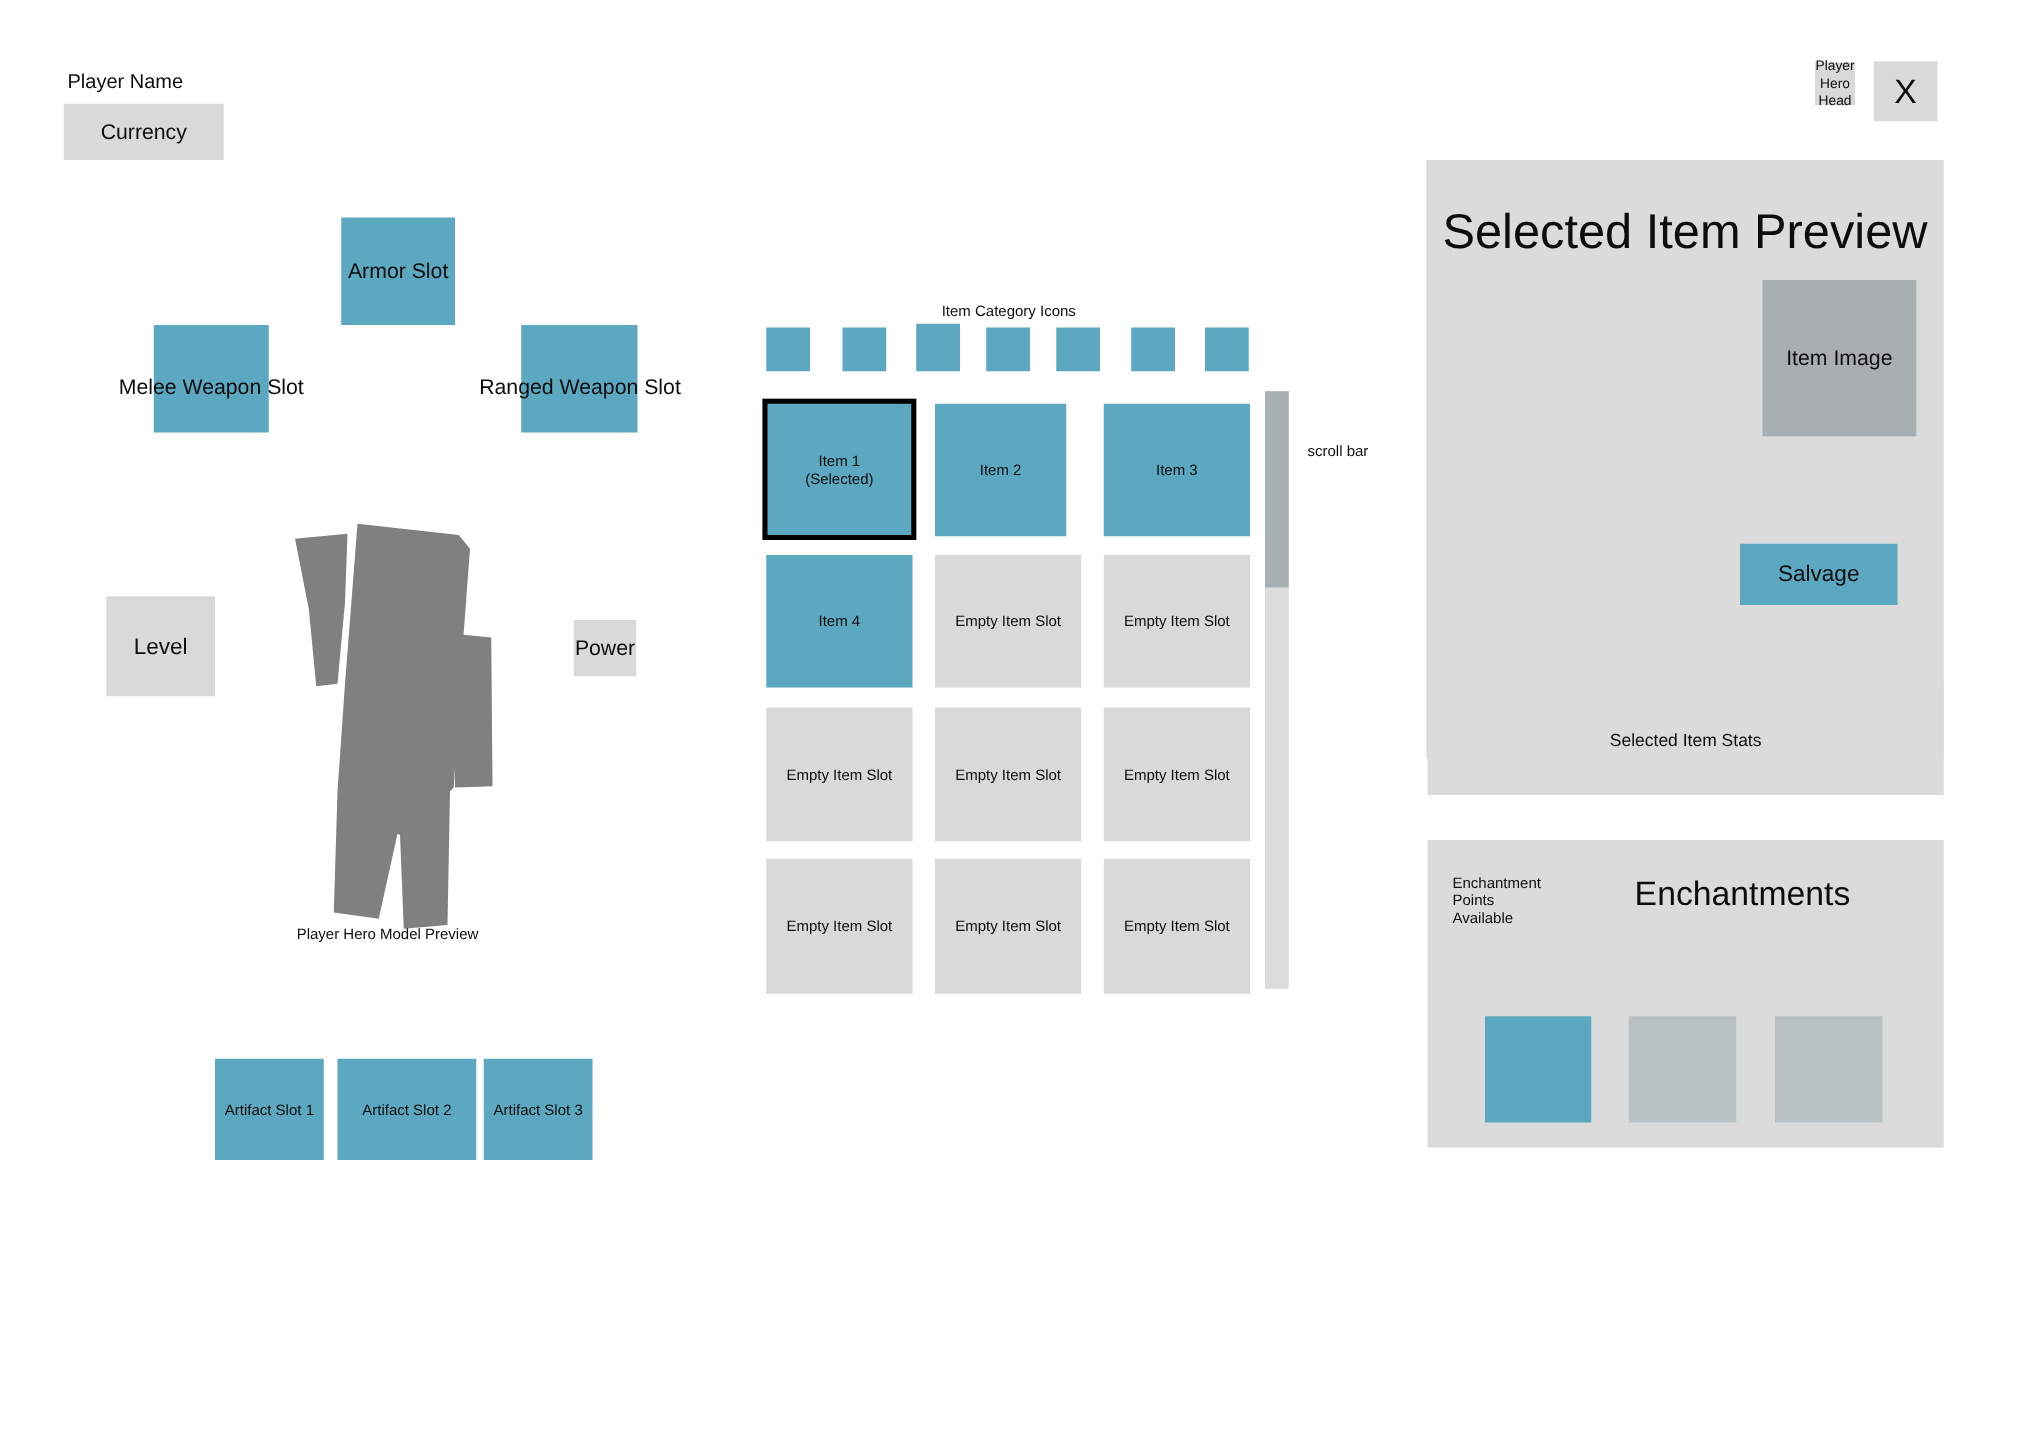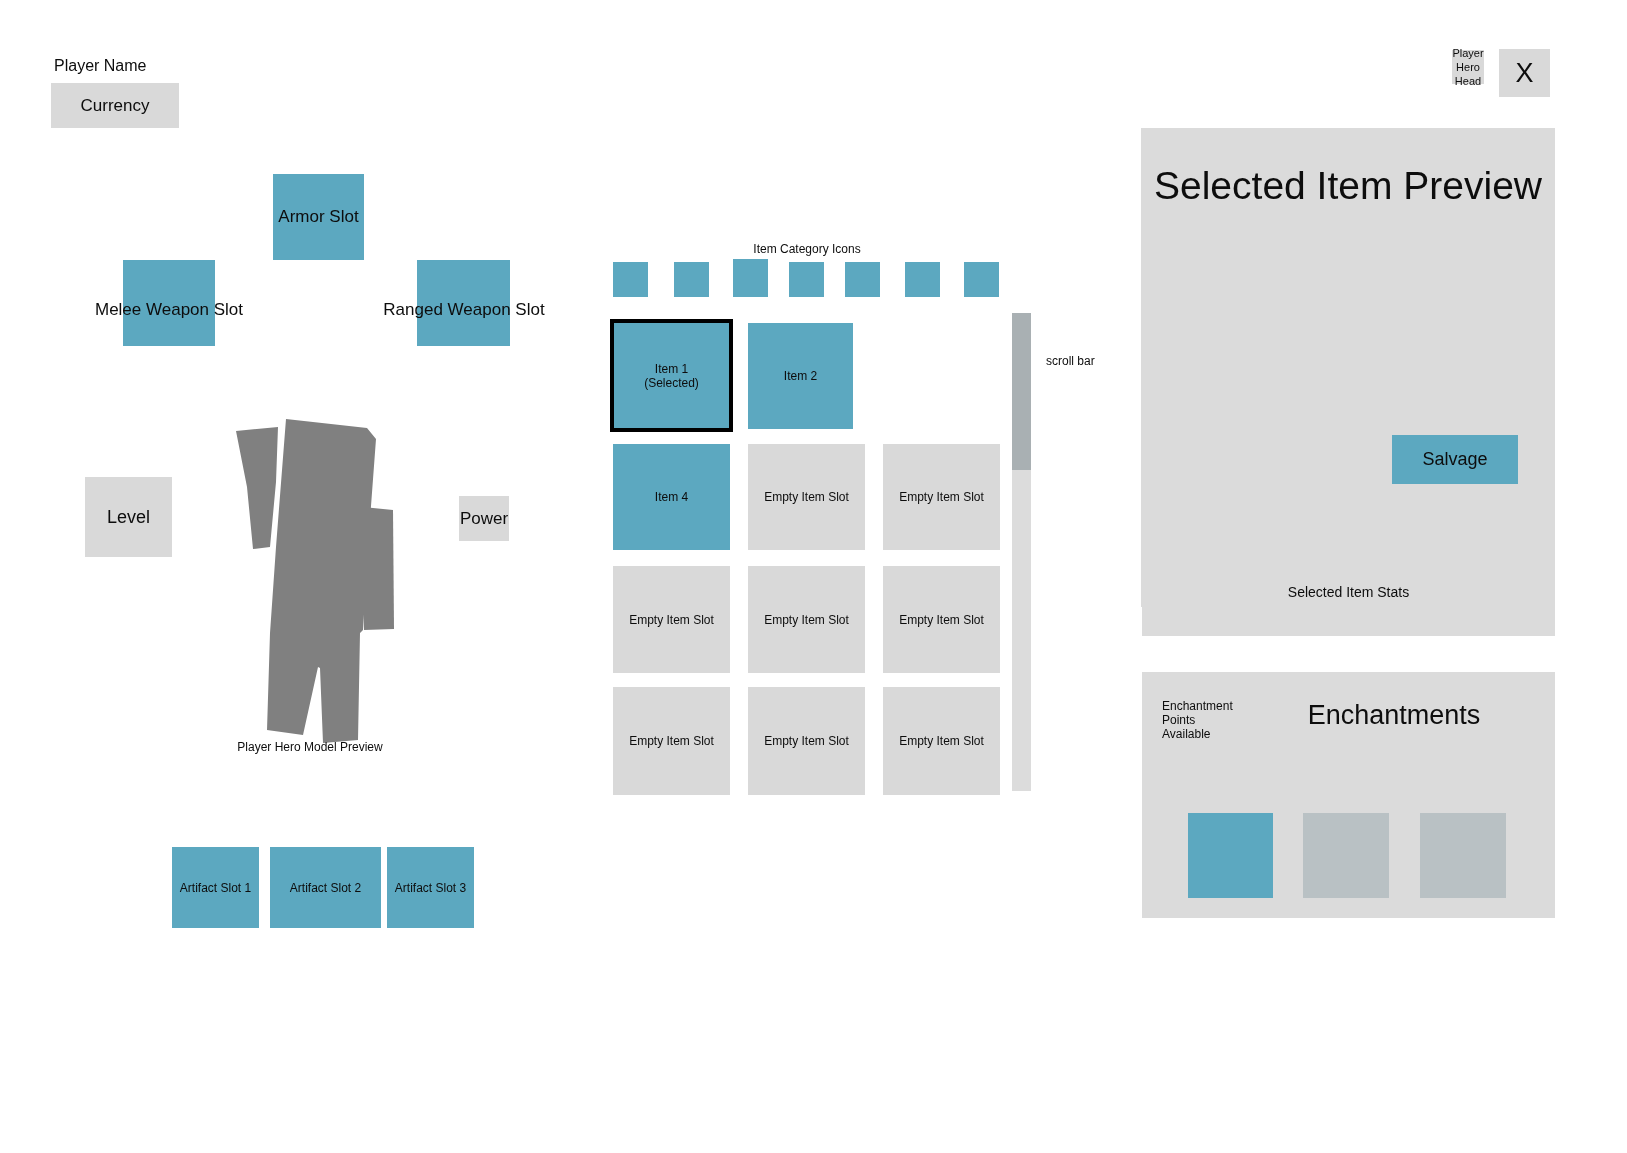--- a/index.html
+++ b/index.html
@@ -77,20 +77,23 @@
   <div class="icon-sq" style="left:905px;top:262px"></div>
   <div class="icon-sq" style="left:964px;top:262px"></div>
 
   <div class="cell teal selected" style="left:610px;top:319px;width:123px;height:113px">
     <span class="preline">Item 1
 (Selected)</span>
   </div>
   <div class="cell teal" style="left:748px;top:323px;width:105px;height:106px">
     <span>Item 2</span>
   </div>
+  <div class="cell teal" style="left:883px;top:323px;width:117px;height:106px">
+    <span>Item 3</span>
+  </div>
 
   <div class="cell teal" style="left:613px;top:444px;width:117px;height:106px">
     <span>Item 4</span>
   </div>
   <div class="cell gray" style="left:748px;top:444px;width:117px;height:106px">
     <span>Empty Item Slot</span>
   </div>
   <div class="cell gray" style="left:883px;top:444px;width:117px;height:106px">
     <span>Empty Item Slot</span>
   </div>
@@ -114,20 +117,21 @@
   <div class="cell gray" style="left:883px;top:687px;width:117px;height:108px">
     <span>Empty Item Slot</span>
   </div>
 
   <div class="abs" style="left:1012px;top:313px;width:19px;height:478px;background:var(--track-gray)"></div>
   <div class="abs" style="left:1012px;top:313px;width:19px;height:157px;background:var(--thumb-gray)"></div>
   <div class="abs nowrap" style="left:1046px;top:354px;font-size:12px">scroll bar</div>
 
   <div class="panel" style="left:1141px;top:128px;width:414px;height:479px">
     <div class="abs nowrap" style="left:0;right:0;top:36px;text-align:center;font-size:39px">Selected Item Preview</div>
+    <div class="abs flexc" style="left:269px;top:96px;width:123px;height:125px;background:var(--img-gray);font-size:17px">Item Image</div>
     <div class="abs flexc teal" style="left:251px;top:307px;width:126px;height:49px;font-size:18px">Salvage</div>
   </div>
 
   <div class="panel flexc" style="left:1142px;top:547px;width:413px;height:89px;font-size:14px">Selected Item Stats</div>
 
   <div class="panel" style="left:1142px;top:672px;width:413px;height:246px">
     <div class="abs preline" style="left:20px;top:27px;font-size:12px;line-height:14px">Enchantment
 Points
 Available</div>
     <div class="abs cx nowrap" style="left:252px;top:28px;font-size:27px">Enchantments</div>

